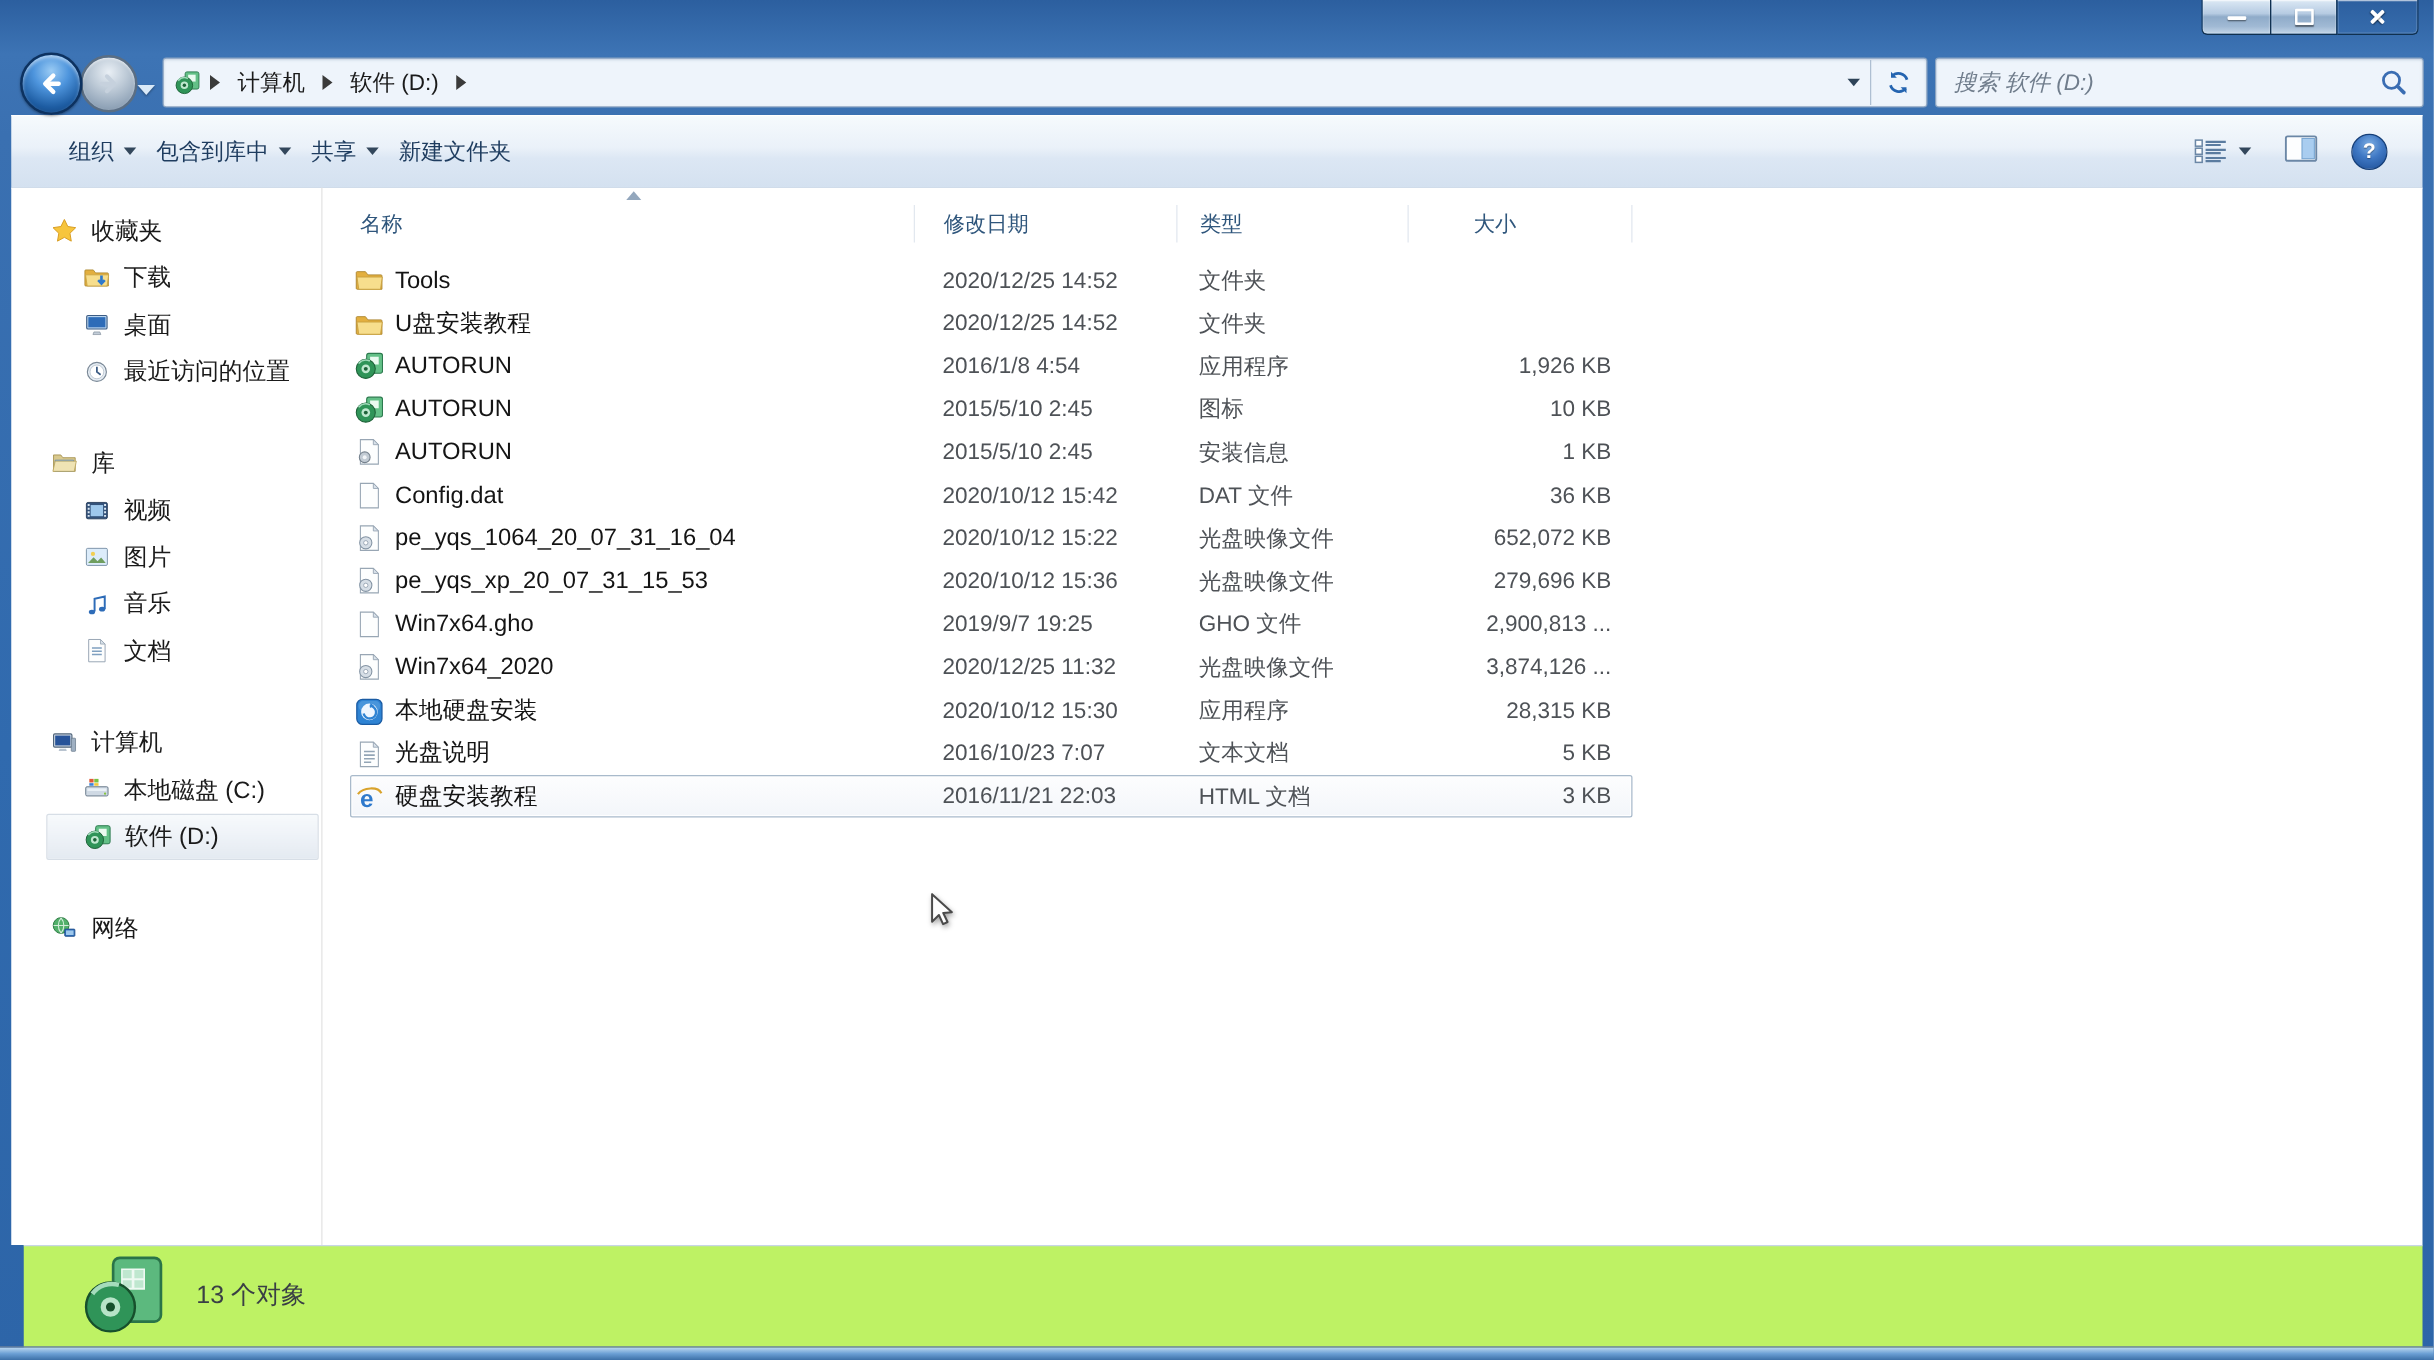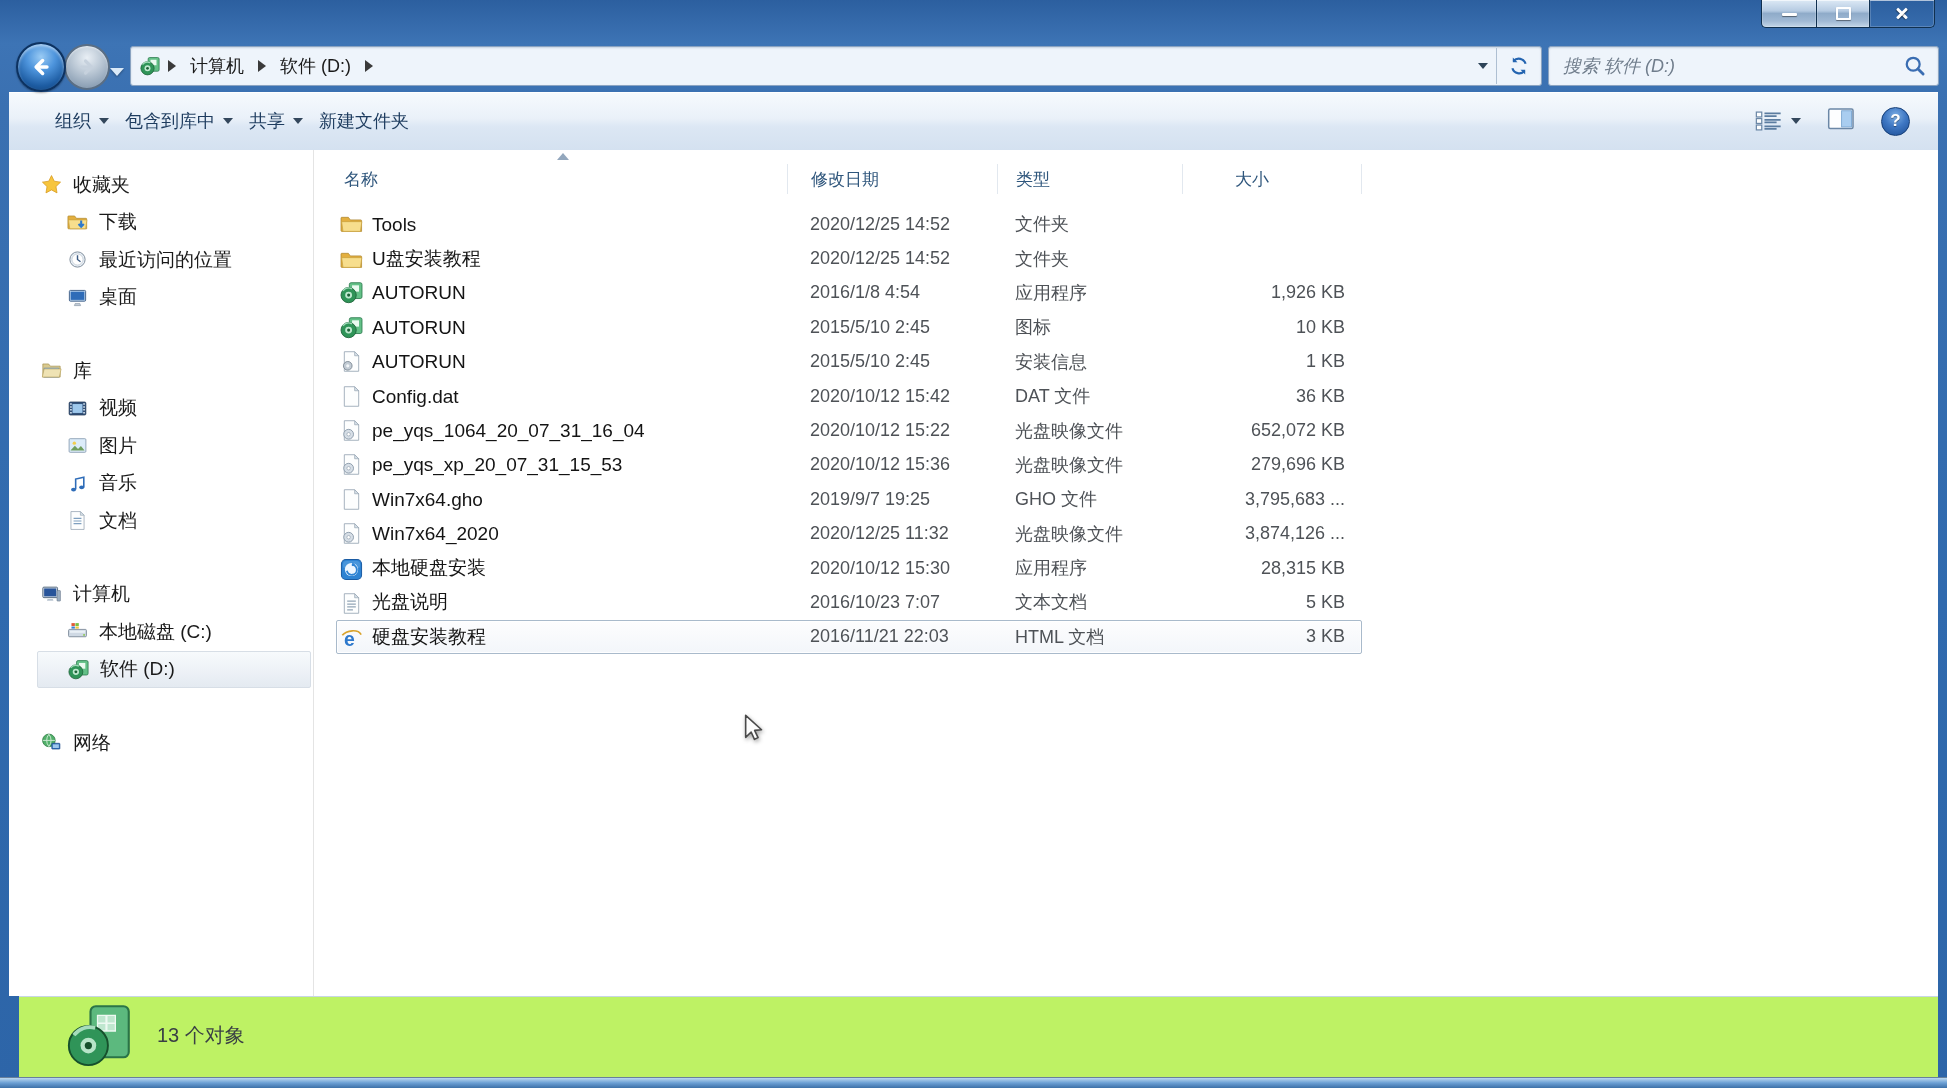--- a/index.html
+++ b/index.html
@@ -62,21 +62,21 @@
   .caret{width:0;height:0;border-left:5px solid transparent;border-right:5px solid transparent;border-top:6px solid #33475c;}
   .tb-right{position:absolute;right:28px;top:0;height:58px;display:flex;align-items:center;gap:26px;}
   .views-btn{display:flex;align-items:center;gap:9px;}
   .help-btn{width:27px;height:27px;border-radius:50%;color:#fff;font-size:17px;font-weight:bold;
     display:flex;align-items:center;justify-content:center;
     background:radial-gradient(circle at 50% 30%,#7fb0e4 0%,#3f78c4 45%,#1c4d94 100%);
     border:1px solid #163f78;text-shadow:0 1px 1px rgba(0,0,0,.4);}
 
   
   .content{position:absolute;top:150px;left:9px;right:9px;height:846px;background:#fff;display:flex;}
-  .sidebar{width:305px;border-right:1px solid #e4e4e4;padding-top:16px;box-sizing:border-box;}
+  .sidebar{width:249px;border-right:1px solid #e4e4e4;padding-top:16px;box-sizing:border-box;}
   .sb-item{height:37.5px;display:flex;align-items:center;gap:11px;font-size:19px;color:#1a1a1a;cursor:default;}
   .sb-section{padding-left:32px;}
   .sb-child{padding-left:58px;}
   .sb-gap{margin-top:36px;}
   .sb-item .icon{width:21px;height:21px;flex:0 0 auto;}
   .sb-item.sel{margin-left:28px;padding-left:30px;margin-right:2px;border:1px solid #d7dee6;border-radius:2px;
     background:linear-gradient(180deg,#f7fafc 0%,#eef2f7 50%,#e4eaf1 100%);height:35.5px;}
 
   .filearea{flex:1;position:relative;}
   .sort-caret{position:absolute;left:243px;top:3px;width:0;height:0;
@@ -245,33 +245,33 @@
       <div class="sb-item sb-child">
         <span class="icon" style="width: 21px; height: 21px;"><svg viewBox="0 0 16 16">
             <path d="M1.2 3h4.6l1.4 1.8h7.3c.3 0 .5.2.5.5v7.5H1.2c-.3 0-.5-.2-.5-.5V3.5c0-.3.2-.5.5-.5z" fill="#e3af3f" stroke="#ab852c" stroke-width="0.5"></path>
             <path d="M1.1 6h14.1l-1 6.8H2.1z" fill="#f7de8d" stroke="#c9a23f" stroke-width="0.5"></path>
             <path d="M10.8 6.4v4.6M8.8 9.2l2 2.1 2-2.1" fill="none" stroke="#2e79cc" stroke-width="1.6"></path>
           </svg></span>
         <span>下载</span>
       </div>
       <div class="sb-item sb-child">
         <span class="icon" style="width: 21px; height: 21px;"><svg viewBox="0 0 16 16">
+            <rect x="1.8" y="2.6" width="12.4" height="8.2" rx="0.8" fill="#b9d4ee" stroke="#3c5c84" stroke-width="0.7"></rect>
+            <rect x="2.8" y="3.6" width="10.4" height="6.2" fill="#2e6cb8"></rect>
+            <path d="M6.2 12.6h3.6l.6 1.6H5.6z" fill="#c3cdd8" stroke="#7d8b99" stroke-width="0.4"></path>
+          </svg></span>
+        <span>桌面</span>
+      </div>
+      <div class="sb-item sb-child">
+        <span class="icon" style="width: 21px; height: 21px;"><svg viewBox="0 0 16 16">
             <circle cx="8" cy="8" r="5.8" fill="#e6edf4" stroke="#7a8896" stroke-width="0.7"></circle>
             <circle cx="8" cy="8" r="4.2" fill="#fff" stroke="#a8b4c0" stroke-width="0.4"></circle>
             <path d="M8 4.8V8l2.3 1.7" fill="none" stroke="#3c5c84" stroke-width="1.1"></path>
           </svg></span>
         <span>最近访问的位置</span>
-      </div>
-      <div class="sb-item sb-child">
-        <span class="icon" style="width: 21px; height: 21px;"><svg viewBox="0 0 16 16">
-            <rect x="1.8" y="2.6" width="12.4" height="8.2" rx="0.8" fill="#b9d4ee" stroke="#3c5c84" stroke-width="0.7"></rect>
-            <rect x="2.8" y="3.6" width="10.4" height="6.2" fill="#2e6cb8"></rect>
-            <path d="M6.2 12.6h3.6l.6 1.6H5.6z" fill="#c3cdd8" stroke="#7d8b99" stroke-width="0.4"></path>
-          </svg></span>
-        <span>桌面</span>
       </div>
       <div class="sb-item sb-section sb-gap">
         <span class="icon" style="width: 21px; height: 21px;"><svg viewBox="0 0 16 16">
             <path d="M1.4 3h4.4l1.3 1.7h7.5V13H1.4z" fill="#d9c98e" stroke="#a08b46" stroke-width="0.5"></path>
             <path d="M2.4 6.2h11.2V13H2.4z" fill="#a9cdf0" stroke="#5c84ae" stroke-width="0.5"></path>
             <path d="M1 13l1.4-6.2h12.9L14 13z" fill="#efe3b4" stroke="#baa45c" stroke-width="0.5"></path>
           </svg></span>
         <span>库</span>
       </div>
       <div class="sb-item sb-child">
@@ -481,21 +481,21 @@
         <div class="frow">
           <div class="fcell fc-name">
             <span class="icon" style="width: 23px; height: 23px;"><svg viewBox="0 0 16 16">
                 <path d="M3 1.2h7.2l2.8 2.8v10.8H3z" fill="#fdfefe" stroke="#98a6b4" stroke-width="0.6"></path>
                 <path d="M10.2 1.2l2.8 2.8h-2.8z" fill="#d9e2ea" stroke="#98a6b4" stroke-width="0.5"></path>
               </svg></span>
             <span>Win7x64.gho</span>
           </div>
           <div class="fcell fc-date"><span>2019/9/7 19:25</span></div>
           <div class="fcell fc-type"><span>GHO 文件</span></div>
-          <div class="fcell fc-size"><span>3,795,683 ...</span></div>
+          <div class="fcell fc-size"><span>2,900,813 ...</span></div>
         </div>
         <div class="frow">
           <div class="fcell fc-name">
             <span class="icon" style="width: 23px; height: 23px;"><svg viewBox="0 0 16 16">
                 <path d="M3 1.2h7.2l2.8 2.8v10.8H3z" fill="#fdfefe" stroke="#98a6b4" stroke-width="0.6"></path>
                 <path d="M10.2 1.2l2.8 2.8h-2.8z" fill="#d9e2ea" stroke="#98a6b4" stroke-width="0.5"></path>
                 <circle cx="6" cy="10.6" r="3.4" fill="#d6dee6" stroke="#8494a4" stroke-width="0.6"></circle>
                 <circle cx="6" cy="10.6" r="1.2" fill="#fff" stroke="#8494a4" stroke-width="0.4"></circle>
               </svg></span>
             <span>Win7x64_2020</span>

